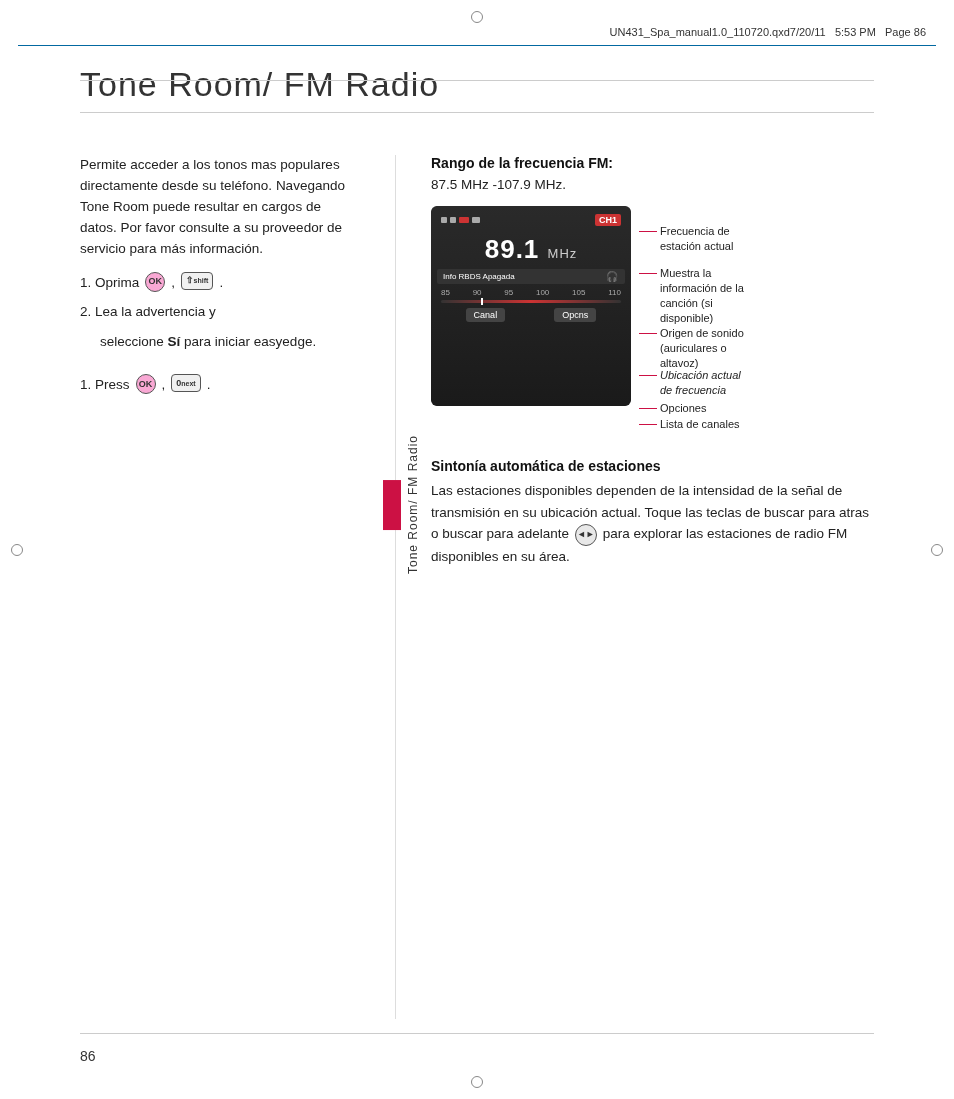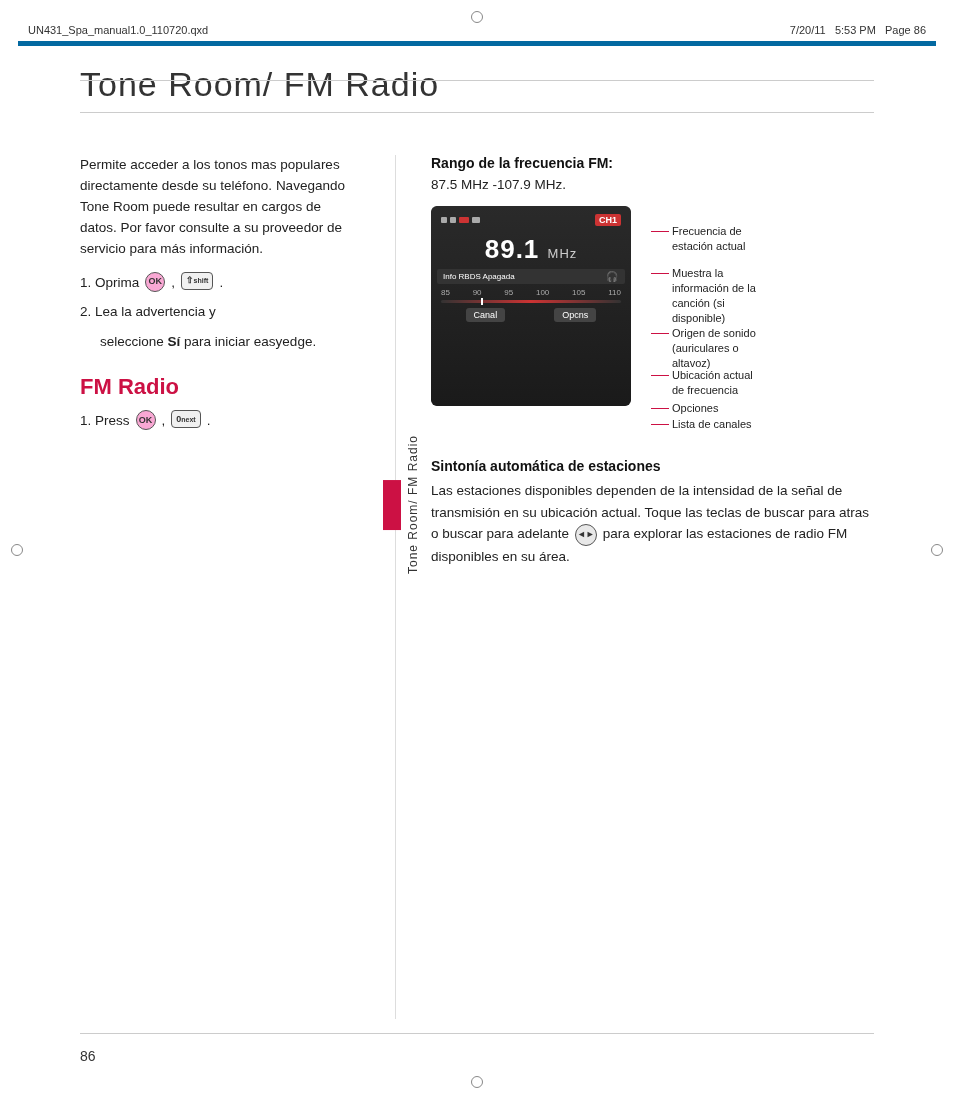--- a/index.html
+++ b/index.html
@@ -12,24 +12,24 @@
       position: relative;
     }
 
     
     .header-bar {
       position: absolute;
       top: 18px;
       left: 18px;
       right: 18px;
       height: 28px;
-      border-bottom: 5px solid #0369a1;
-      display: flex;
-      align-items: center;
-      justify-content: space-between;
+      border-bottom: 1px solid #0369a1;
+      display: flex;
+      align-items: center;
+      justify-content: flex-end;
       padding: 0 10px;
       font-size: 11px;
       color: #333;
     }
 
     
     .reg-mark {
       position: absolute;
       width: 14px;
       height: 14px;
@@ -342,21 +342,21 @@
     
     .vert-divider {
       width: 1px;
       background: #ddd;
       align-self: stretch;
       margin: 0 5px;
     }
 
     .fm-diagram-wrapper {
       display: flex;
-      gap: 12px;
+      gap: 0;
       margin-bottom: 12px;
     }
   </style>
 </head>
 <body>
 
 <div class="reg-mark reg-mark-top"></div>
 <div class="reg-mark reg-mark-bottom"></div>
 <div class="reg-mark reg-mark-left"></div>
 <div class="reg-mark reg-mark-right"></div>
@@ -391,21 +391,20 @@
 
       <div class="step-item" style="flex-wrap: wrap;">
         <span>2. Lea la advertencia y</span>
       </div>
       <div class="step-indent">
         seleccione <strong>Sí</strong> para iniciar easyedge.
       </div>
     </div>
 
     <div>
-      <div class="section-heading">FM Radio</div>
 
       <div class="step-item">
         <span>1. Press</span>
         <span class="btn-icon-round" style="font-size:9px;">OK</span>
         <span>,</span>
         <span class="btn-icon" style="font-size:9px;">0<sup style="font-size:7px;">next</sup></span>
         <span>.</span>
       </div>
     </div>
 
@@ -480,21 +479,21 @@
           <span style="font-size:11px; color:#222; line-height:1.35; margin-left:3px;">Origen de sonido<br>(auriculares o<br>altavoz)</span>
         </div>
 
         <div style="position:absolute; top:60px; left:0; display:flex; align-items:flex-start;">
           <div style="width:18px; height:1px; background:#cc1144; margin-top:7px; flex-shrink:0;"></div>
           <span style="font-size:11px; color:#222; line-height:1.35; margin-left:3px;">Muestra la<br>información de la<br>canción (si<br>disponible)</span>
         </div>
 
         <div style="position:absolute; top:162px; left:0; display:flex; align-items:flex-start;">
           <div style="width:18px; height:1px; background:#cc1144; margin-top:7px; flex-shrink:0;"></div>
-          <span style="font-size:11px; color:#222; line-height:1.35; margin-left:3px;">Ubicación actual<br>de frecuencia</span>
+          <span style="font-size:11px; color:#222; line-height:1.35; margin-left:3px;font-style:italic;">Ubicación actual<br>de frecuencia</span>
         </div>
 
         <div style="position:absolute; top:195px; left:0; display:flex; align-items:flex-start;">
           <div style="width:18px; height:1px; background:#cc1144; margin-top:7px; flex-shrink:0;"></div>
           <span style="font-size:11px; color:#222; line-height:1.35; margin-left:3px;">Opciones</span>
         </div>
 
         <div style="position:absolute; top:211px; left:0; display:flex; align-items:flex-start;">
           <div style="width:18px; height:1px; background:#cc1144; margin-top:7px; flex-shrink:0;"></div>
           <span style="font-size:11px; color:#222; line-height:1.35; margin-left:3px;">Lista de canales</span>

